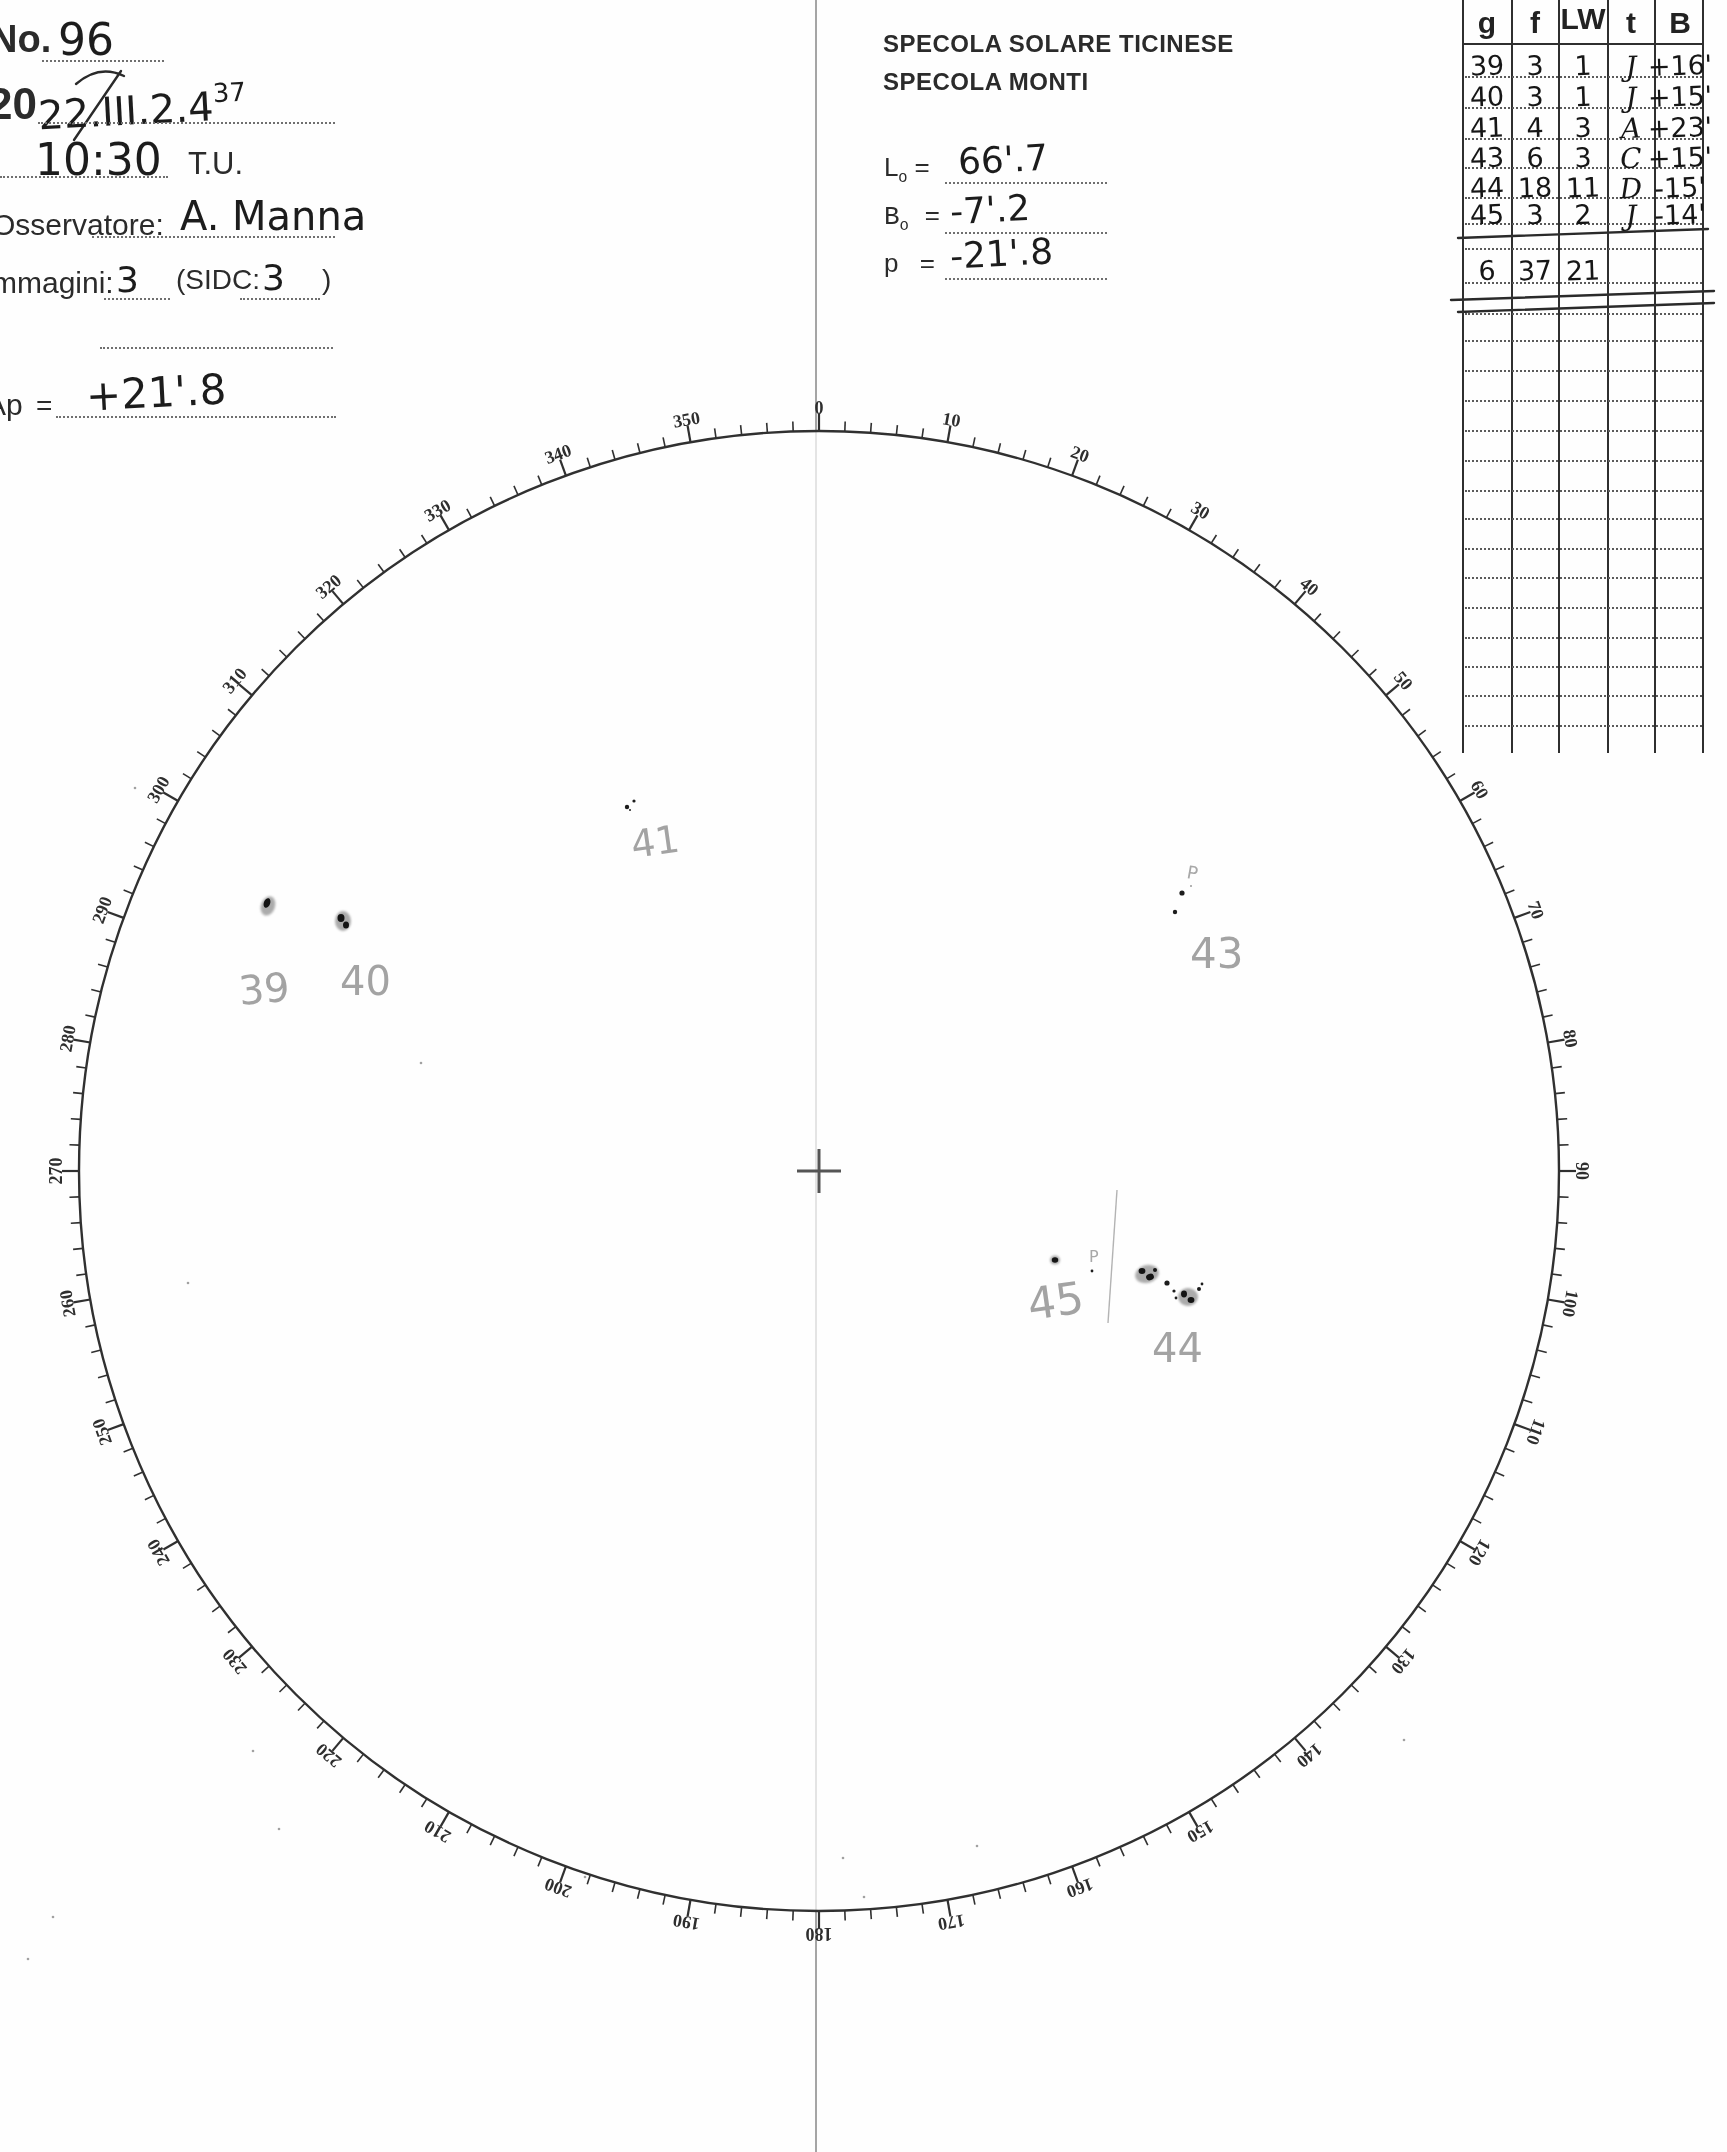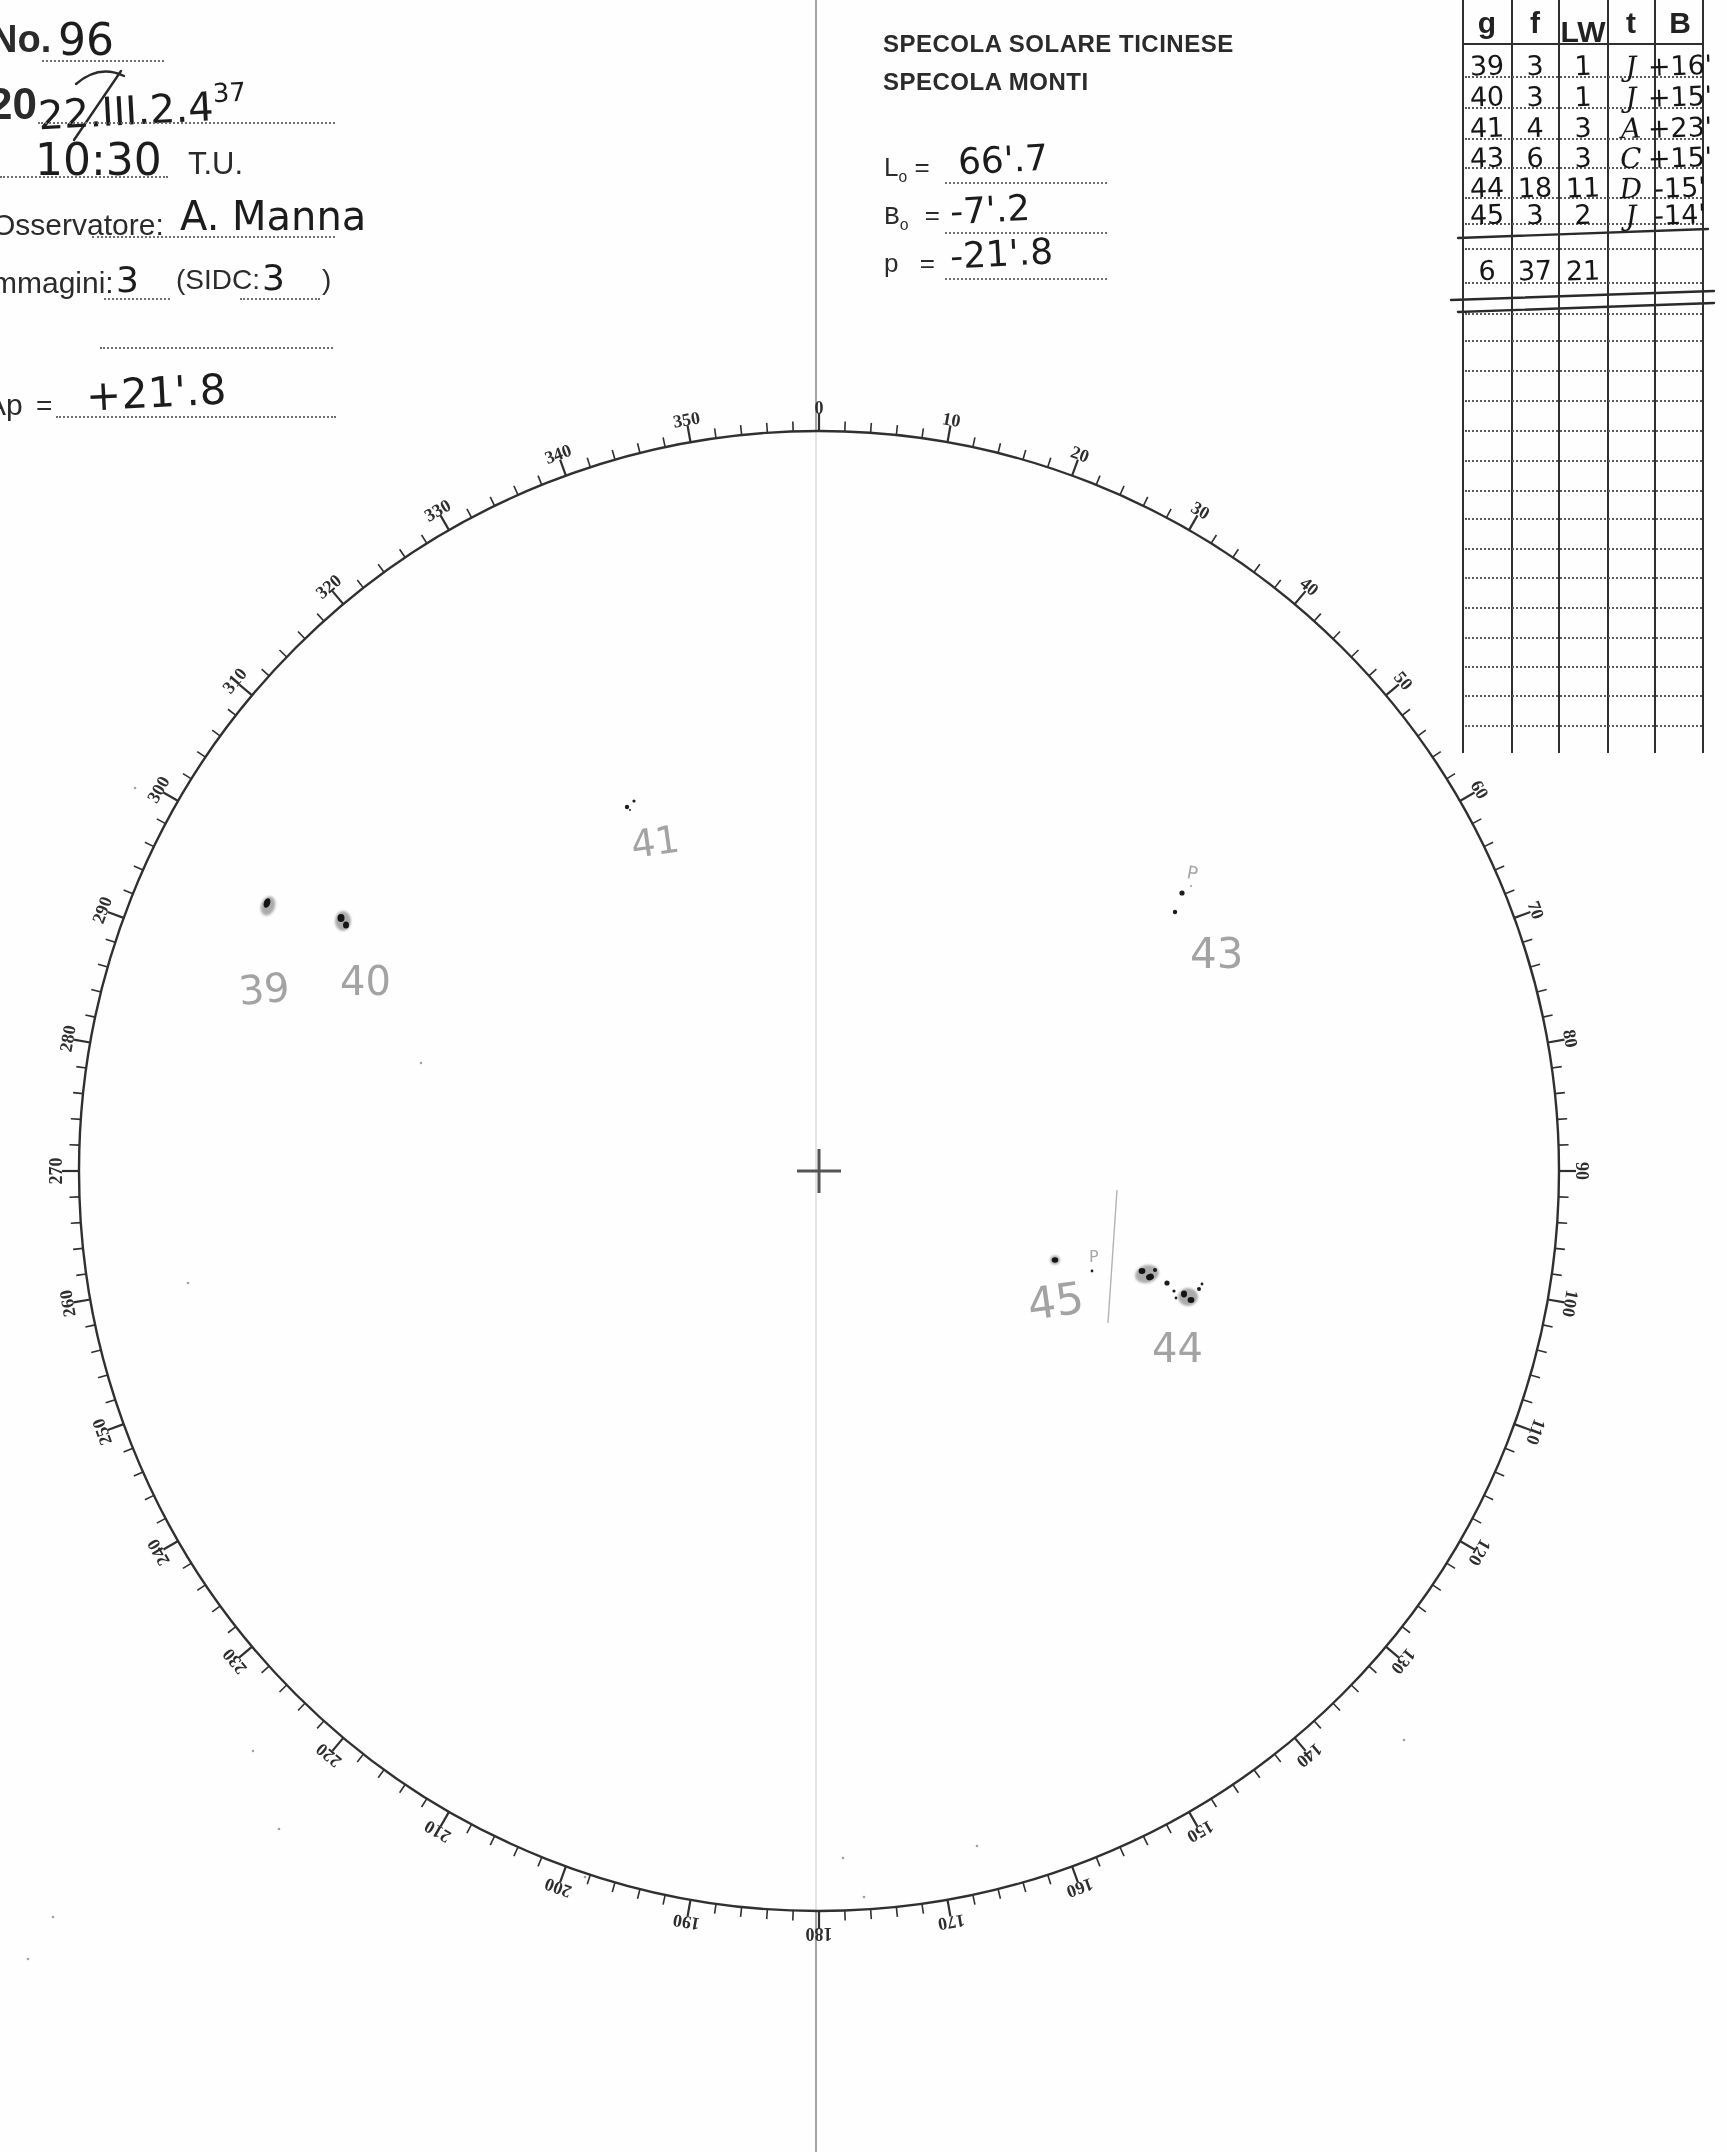--- a/index.html
+++ b/index.html
@@ -380,21 +380,21 @@
 
   <div id="gtable">
       <div class="vline" style="left: -1px;"></div>
       <div class="vline" style="left: 48px;"></div>
       <div class="vline" style="left: 95px;"></div>
       <div class="vline" style="left: 144px;"></div>
       <div class="vline" style="left: 191px;"></div>
       <div class="vline" style="left: 239px;"></div>
       <div class="thead" style="left: 24px; top: 6px;">g</div>
       <div class="thead" style="left: 72px; top: 6px;">f</div>
-      <div class="thead" style="left: 120px; top: 15px;">LW</div>
+      <div class="thead" style="left: 120px; top: 2px;">LW</div>
       <div class="thead" style="left: 168px; top: 6px;">t</div>
       <div class="thead" style="left: 217px; top: 6px;">B</div>
       <div class="hsolid" style="top: 43px;"></div>
       <div class="dotrow" style="top: 76px;"></div>
       <div class="dotrow" style="top: 107px;"></div>
       <div class="dotrow" style="top: 138px;"></div>
       <div class="dotrow" style="top: 167px;"></div>
       <div class="dotrow" style="top: 197px;"></div>
       <div class="dotrow" style="top: 223px;"></div>
       <div class="dotrow" style="top: 248px;"></div>

